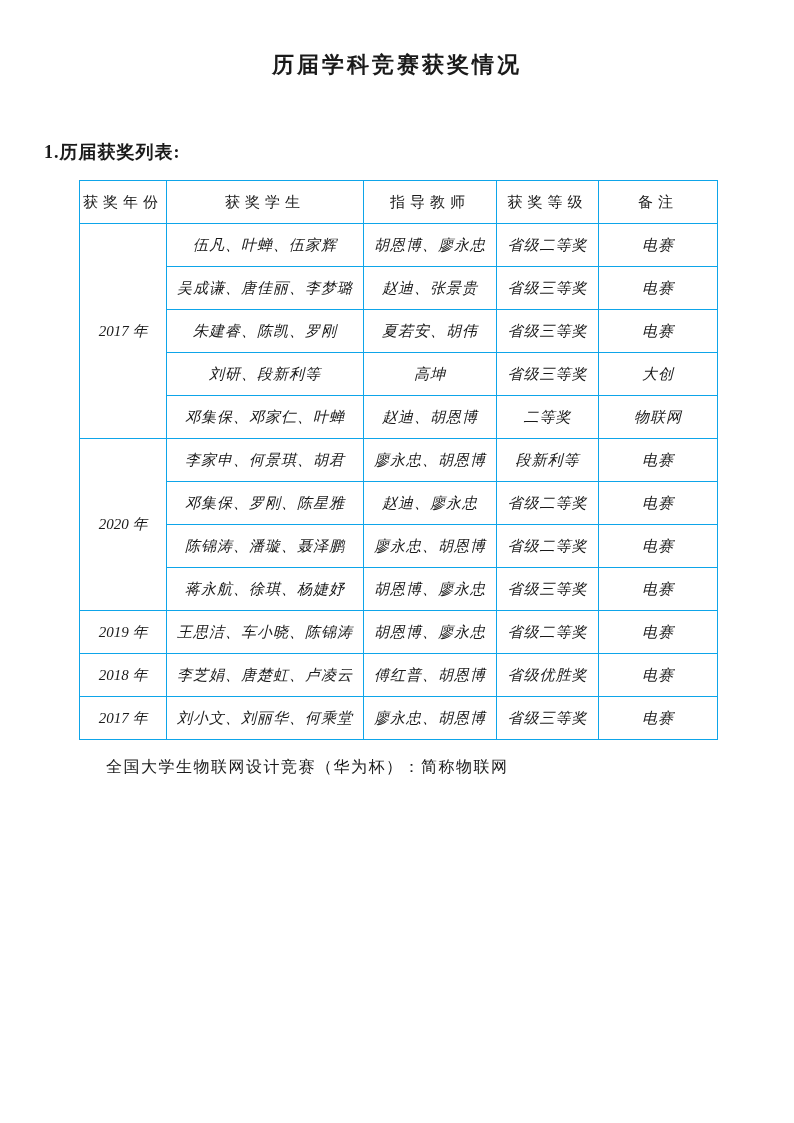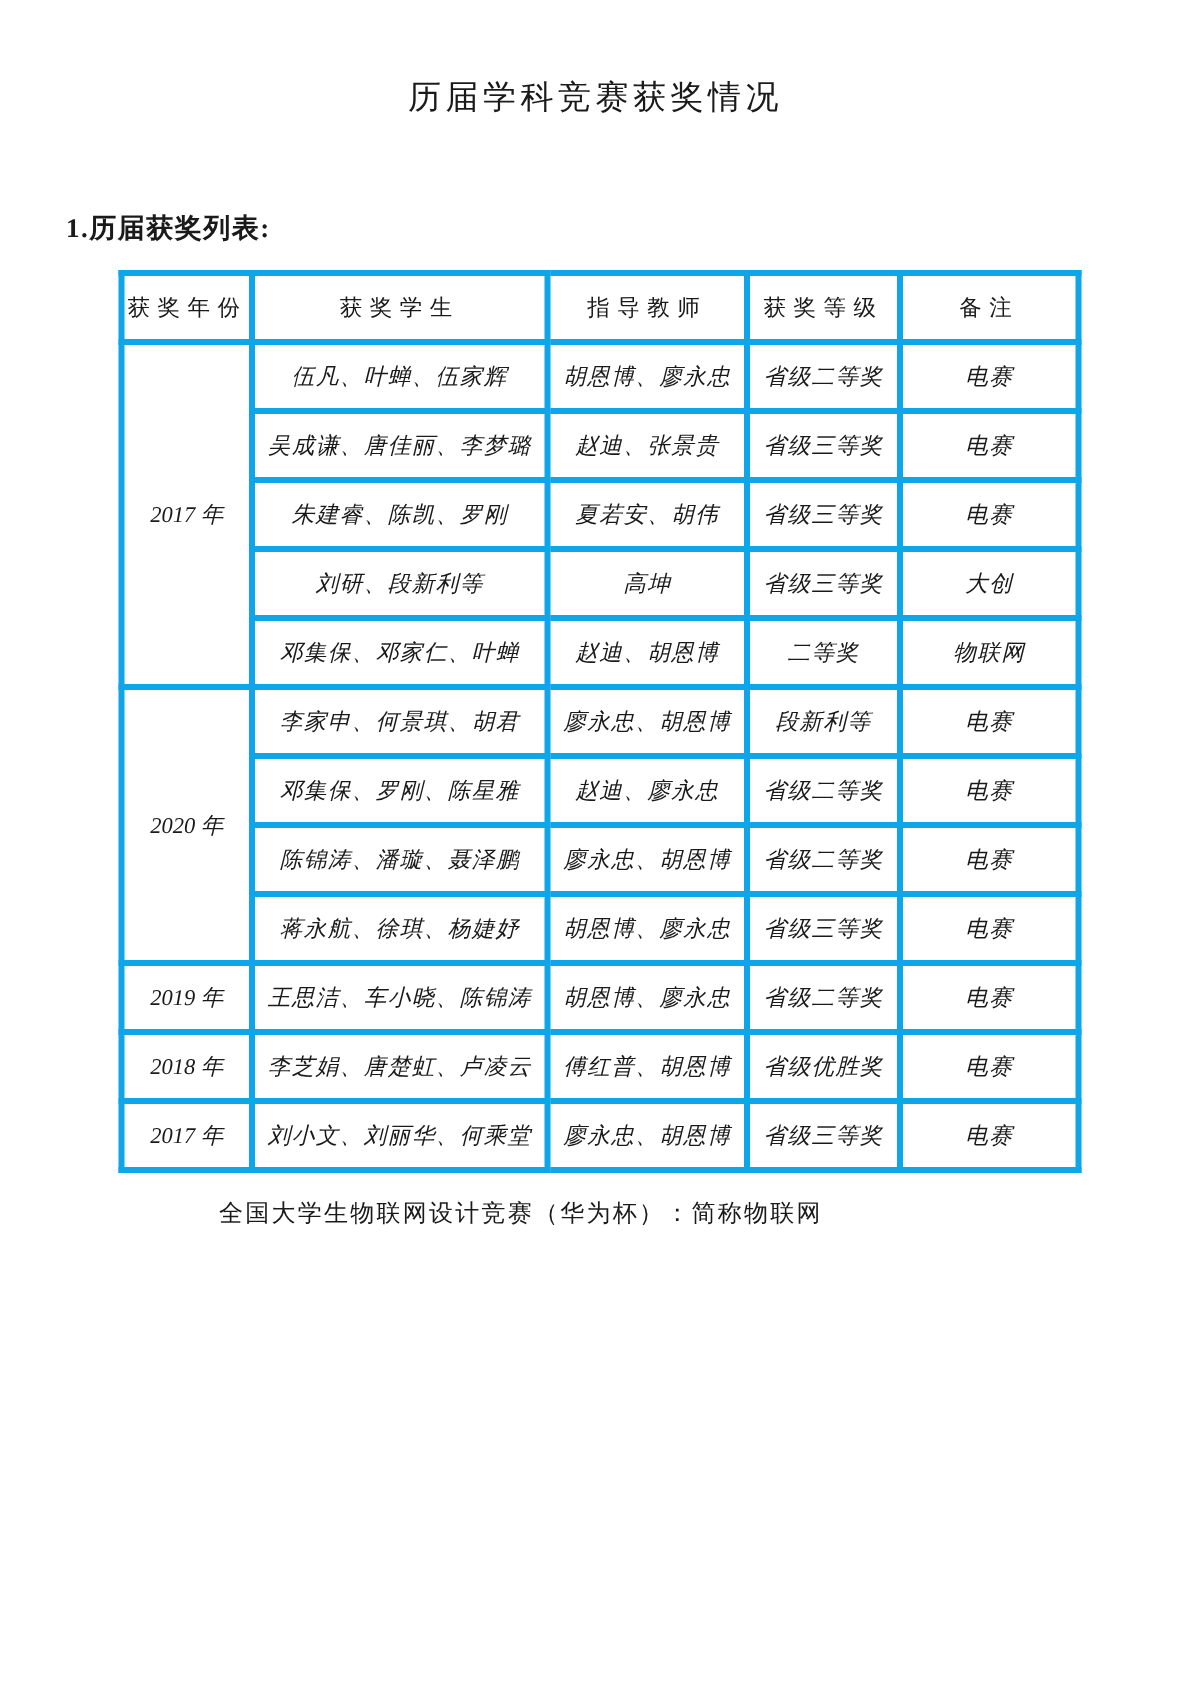--- a/index.html
+++ b/index.html
@@ -10,58 +10,58 @@
     color: #1a1a1a;
     font-family: "Liberation Serif", "DejaVu Serif", serif;
     overflow: hidden;
   }
   .page { width: 794px; height: 1123px; position: relative; }
   .doc-title {
     padding-top: 50px;
     text-align: center;
     font-size: 22px;
     letter-spacing: 3px;
-    font-weight: normal;
+    font-weight: bold;
     margin: 0;
   }
   .section-heading {
     margin: 60px 0 16px 44px;
     font-size: 18px;
     font-weight: bold;
     letter-spacing: 1px;
   }
   table.awards {
     border-collapse: collapse;
     table-layout: fixed;
     width: 638px;
     margin: 13px 0 0 79px;
   }
   table.awards th, table.awards td {
-    border: 4px solid #0ea5e9;
+    border: 1px solid #0ea5e9;
     text-align: center;
     vertical-align: middle;
     height: 42px;
     padding: 0 2px;
     font-size: 15px;
     overflow: hidden;
     white-space: nowrap;
   }
   table.awards th {
     font-weight: normal;
     letter-spacing: 5px;
   }
   table.awards td { letter-spacing: 1px; font-style: italic; }
   table.awards td.year-cell { letter-spacing: 0; }
   .notes {
     margin: 17px 0 0 78px;
     font-size: 16px;
     letter-spacing: 1.5px;
   }
   .notes p { margin: 0 0 28px 0; }
-  .notes p.indent { margin-left: 68px; }
+  .notes p.indent { margin-left: 28px; }
 </style>
 </head>
 <body>
 
 <div class="page">
 
   <h1 class="doc-title">历届学科竞赛获奖情况</h1>
 
   <div class="section-heading">1.历届获奖列表:</div>
 

